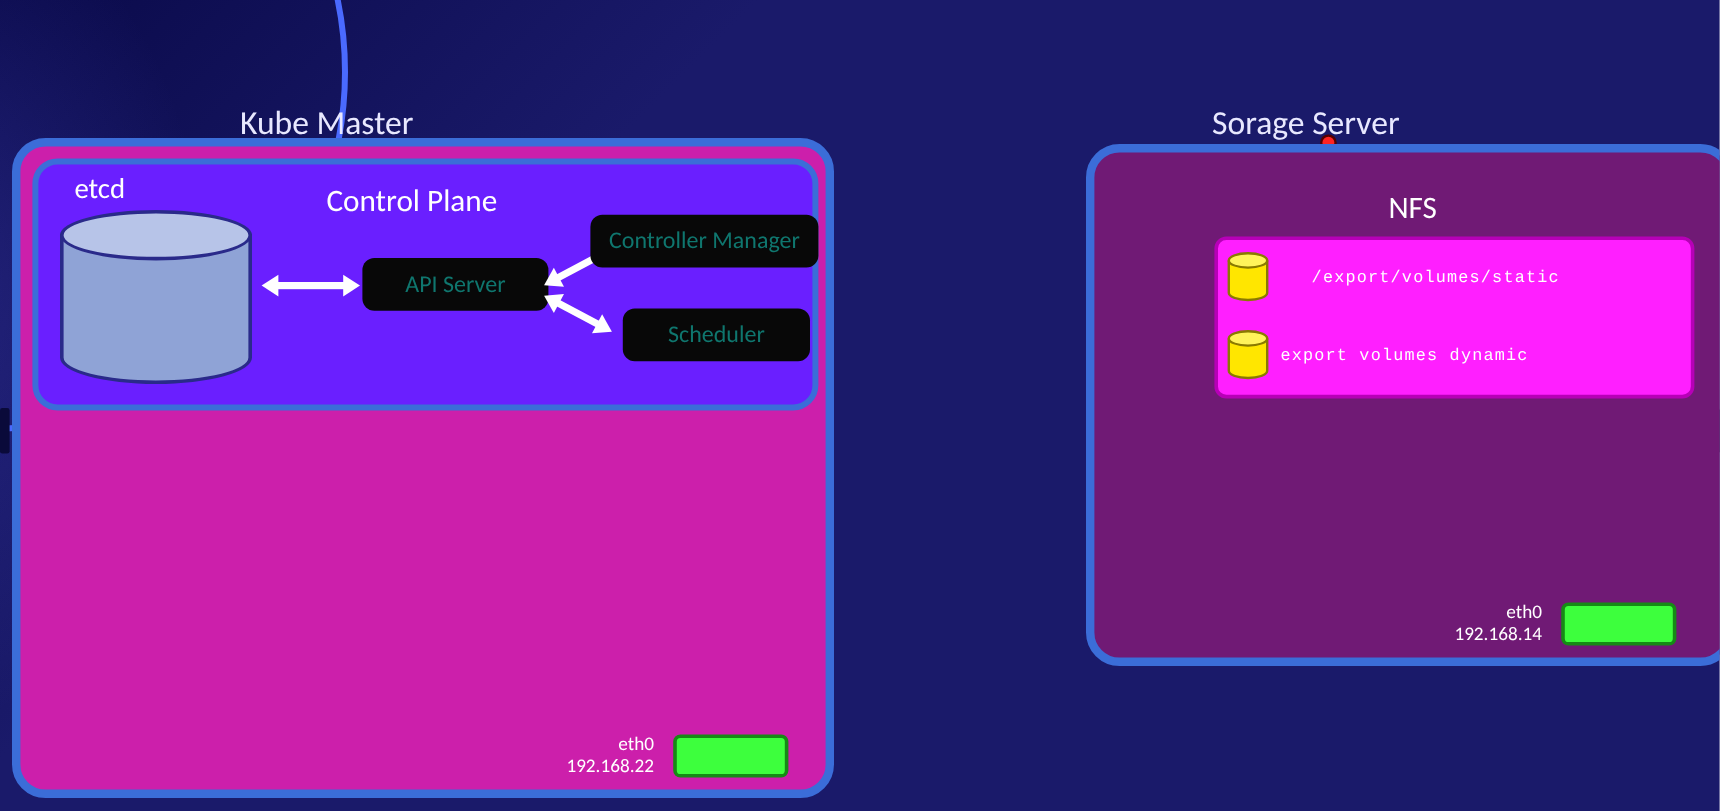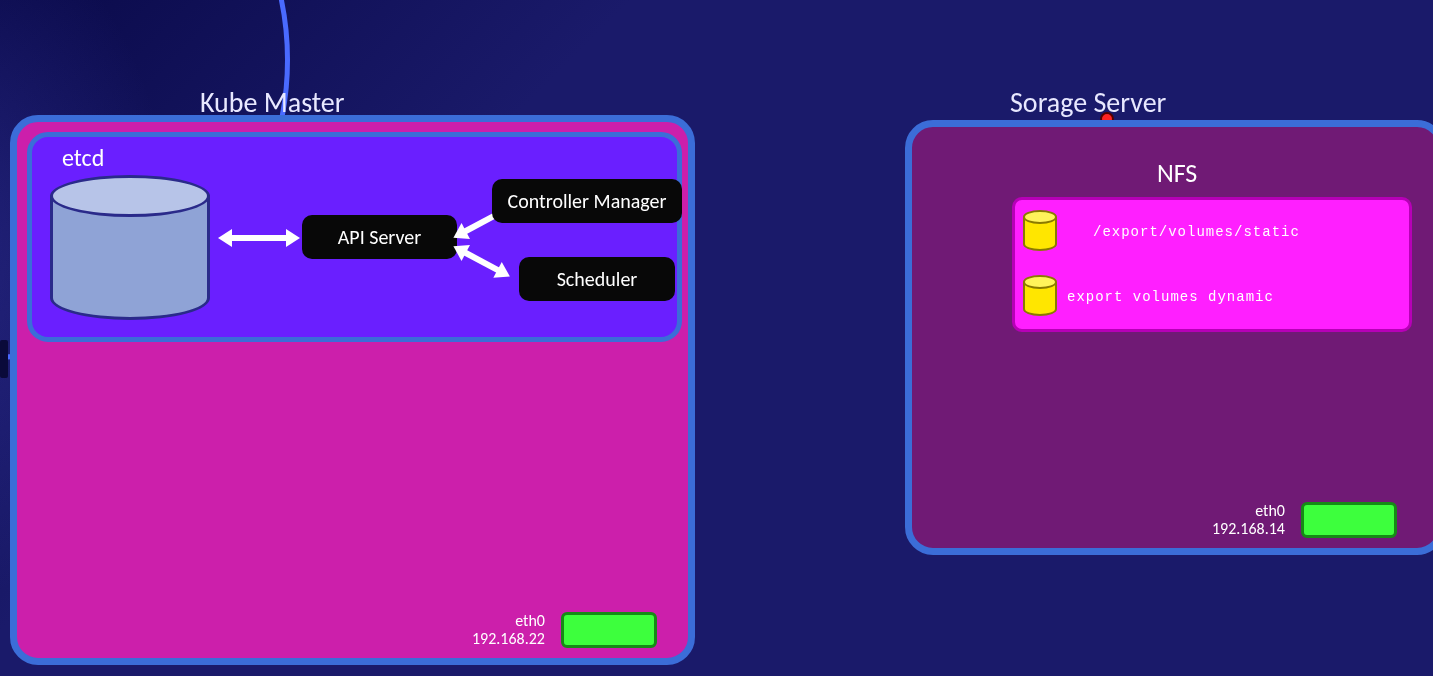--- a/index.html
+++ b/index.html
@@ -82,21 +82,21 @@
     top: 0; left: 0;
     width: 160px; height: 42px;
     background: #b7c4e8;
     border: 3px solid #2a2a8a;
     border-radius: 50%;
   }
 
   .black-box {
     position: absolute;
     background: #080808;
-    color: #ffffff;
+    color: #0f766e;
     font-size: 20px;
     border-radius: 10px;
     display: flex;
     align-items: center;
     justify-content: center;
     padding: 0 16px;
     white-space: nowrap;
   }
   .api-server { top: 78px; left: 270px; width: 155px; height: 44px; }
   .ctrl-mgr   { top: 42px; left: 460px; width: 190px; height: 44px; }
@@ -237,20 +237,21 @@
 
 <div class="section-title" style="top:85px; left:200px;">Kube Master</div>
 
 <div class="section-title" style="top:85px; left:1010px;">Sorage Server</div>
 <div class="cursor-dot" style="top:112px; left:1100px;"></div>
 
 <div class="kube-master">
 
   <div class="control-plane">
     <div class="etcd-label">etcd</div>
+    <div class="cp-title">Control Plane</div>
 
     <div class="cylinder-etcd">
       <div class="body"></div>
       <div class="top"></div>
     </div>
 
     <div class="arrow arrow-h arrow-bi" style="top:98px; left:198px; width:58px;"></div>
 
     <div class="black-box api-server">
       <span>API Server</span>

